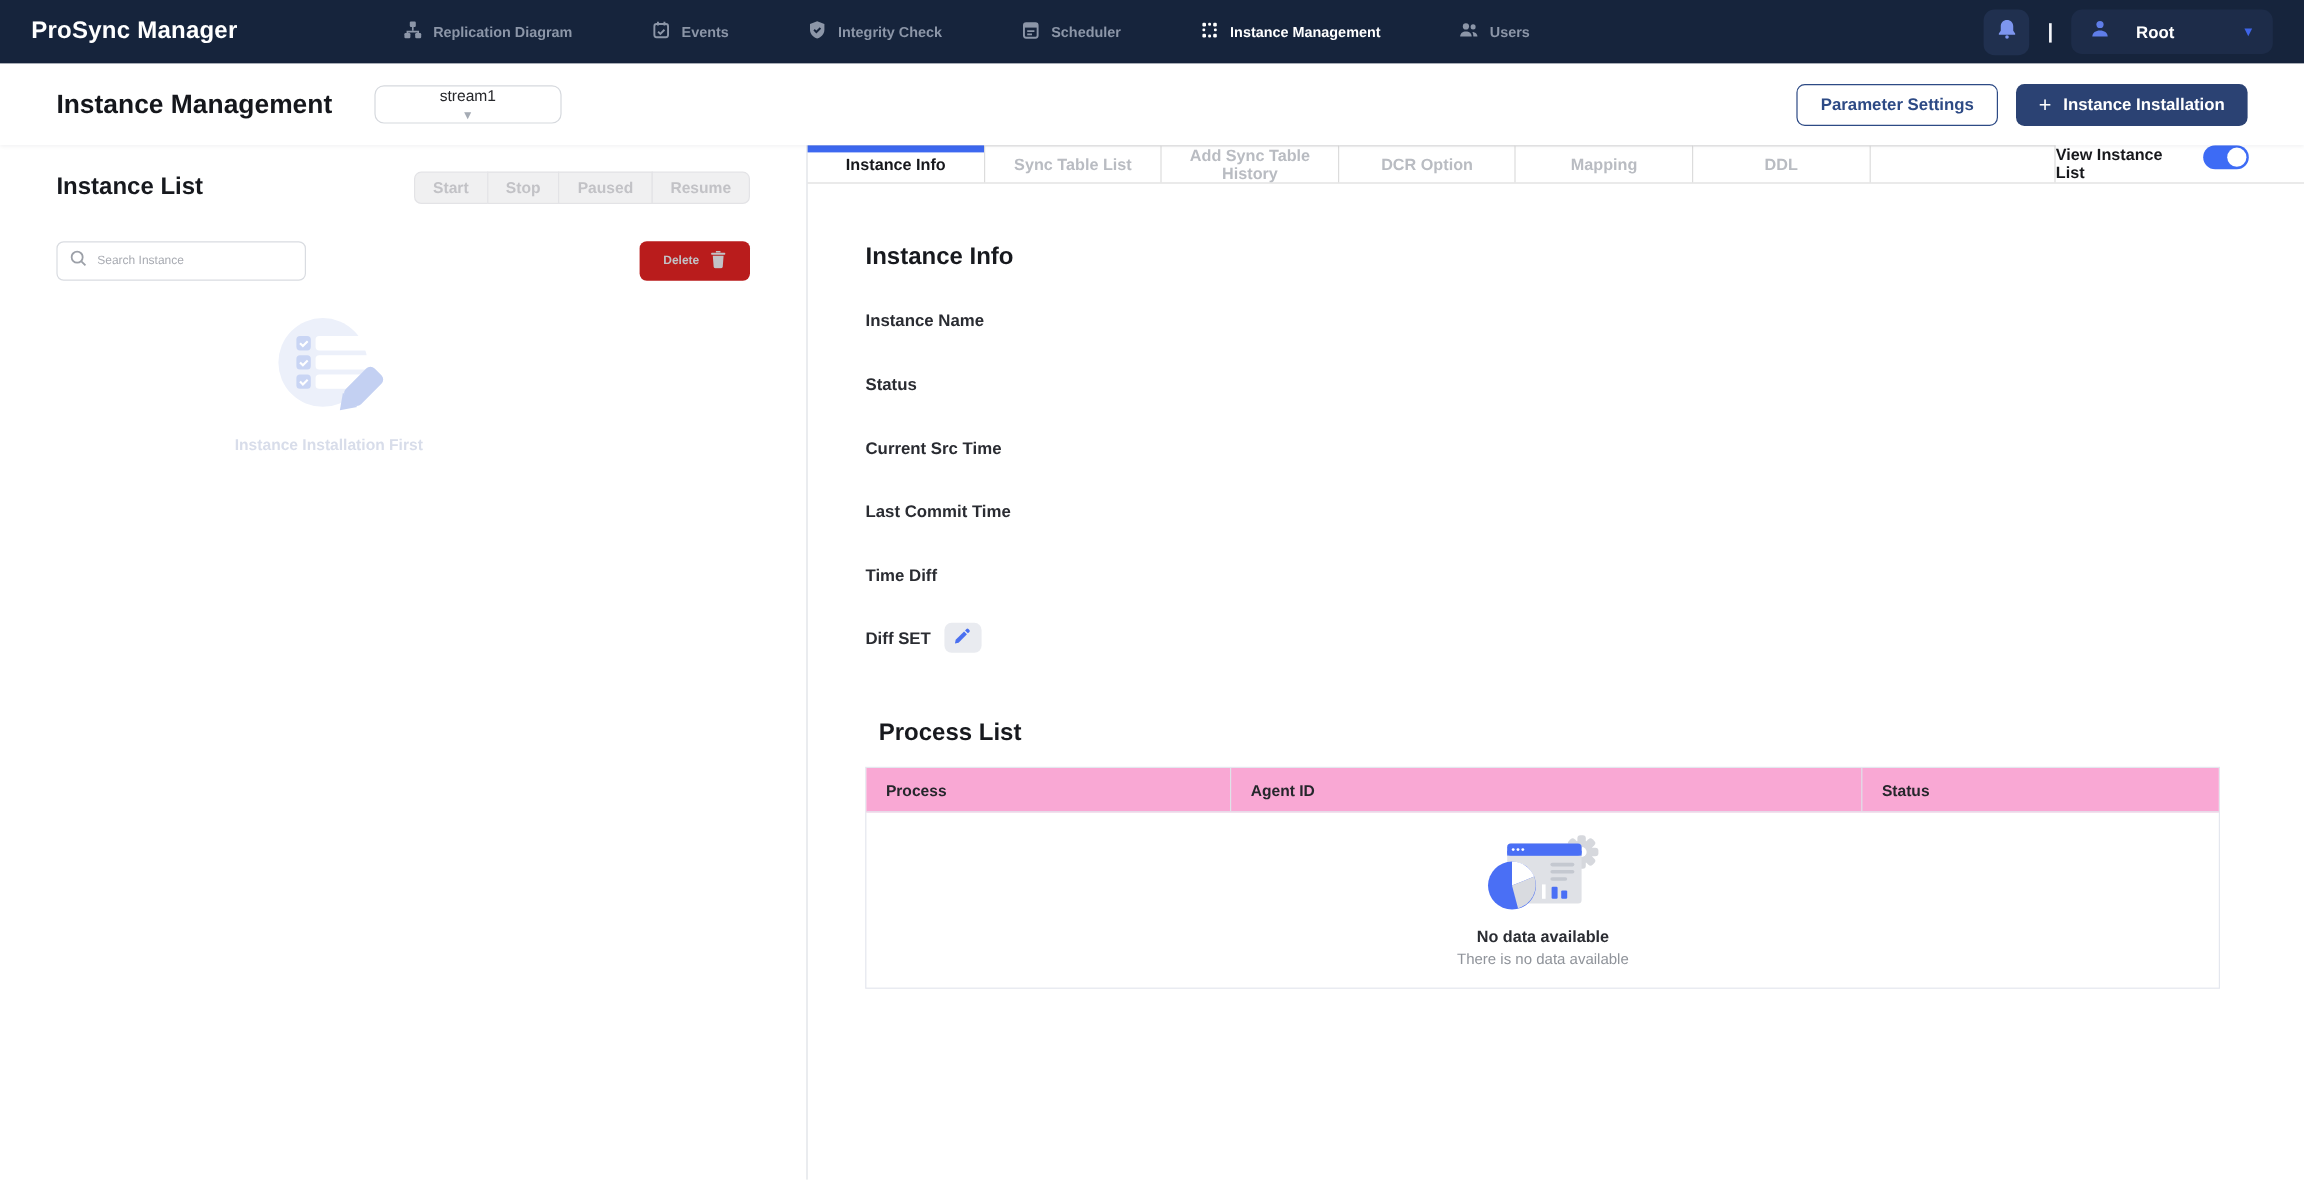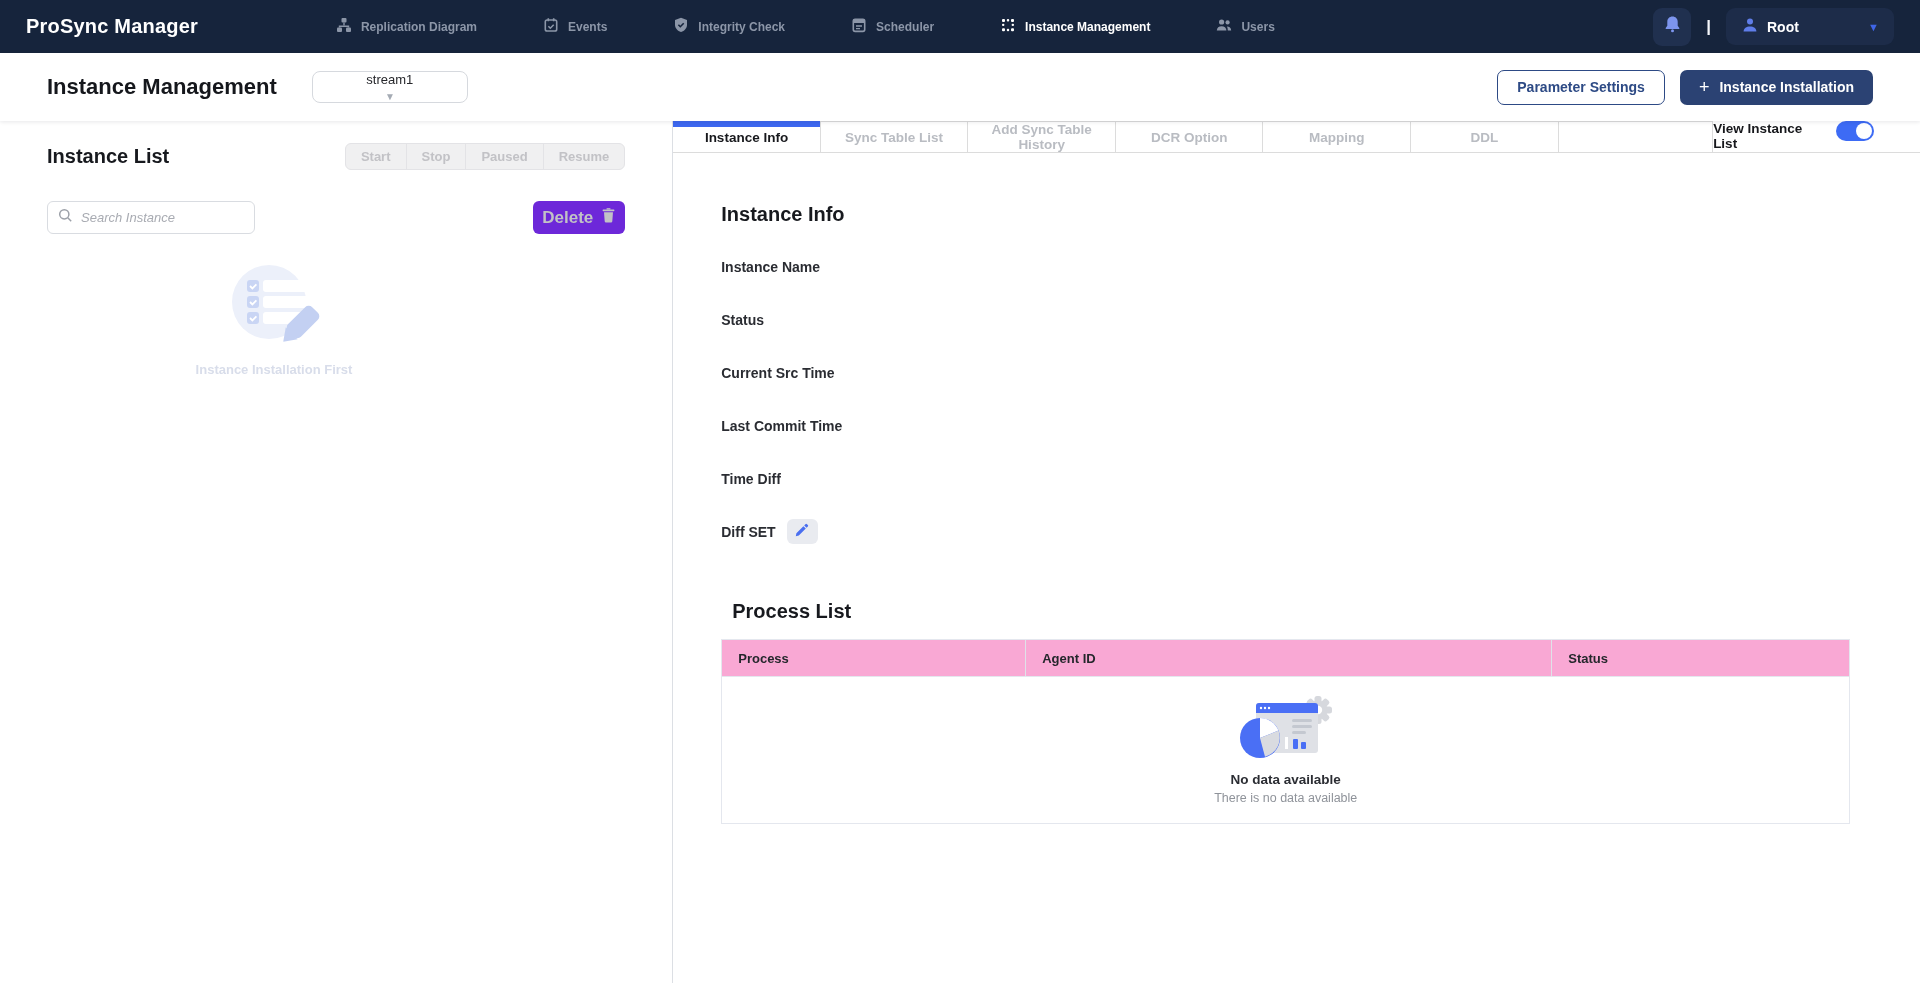--- a/index.html
+++ b/index.html
@@ -12,21 +12,21 @@
   .nav-items { display:flex; align-items:center; gap:66px; margin-left:138px; }
   .nav-item { display:flex; align-items:center; gap:9px; color:#8C96A8; font-size:12px;
     font-weight:bold; cursor:pointer; white-space:nowrap; }
   .nav-item.active { color:#ffffff; }
   .nav-item svg { flex:0 0 auto; }
   .nav-right { margin-left:auto; display:flex; align-items:center; gap:15px; }
   .bell-btn { width:38px; height:38px; border-radius:9px; background:#20304F; display:flex;
     align-items:center; justify-content:center; cursor:pointer; }
   .nav-divider { color:#f4f6fa; font-size:17px; font-weight:bold; }
   .user-box { height:37px; min-width:168px; border-radius:9px; background:#1D2C49; display:flex;
-    align-items:center; gap:8px; padding:0 15px; cursor:pointer; }
+    align-items:center; gap:21px; padding:0 15px; cursor:pointer; }
   .user-name { color:#fff; font-size:14px; font-weight:bold; flex:1; }
   .user-caret { color:#3F65E8; font-size:11px; }
 
   
   .page-header { height:68px; background:#fff; display:flex; align-items:center; padding:0 47px;
     box-shadow:0 1px 4px rgba(16,24,40,.10); position:relative; z-index:5; }
   .page-title { font-size:22px; font-weight:bold; color:#15171C; }
   .stream-select { margin-left:35px; width:156px; height:32px; border:1px solid #D6D9DE;
     border-radius:8px; display:flex; align-items:center; padding:0 13px; cursor:pointer; background:#fff;flex-direction:column; }
   .stream-select .value { font-size:13px; color:#26272B; flex:1; }
@@ -49,25 +49,25 @@
   .list-title { font-size:20px; font-weight:bold; color:#17191E; }
   .btn-group { display:flex; }
   .group-btn { height:27px; padding:0 15px; background:#F0F0F1; border:1px solid #E3E3E6;
     color:#C2C2C6; font-size:13px; font-weight:bold; margin-left:-1px; cursor:default;
     font-family:inherit; }
   .group-btn:first-child { border-radius:6px 0 0 6px; margin-left:0; }
   .group-btn:last-child { border-radius:0 6px 6px 0; }
   .search-row { margin-top:31px; display:flex; align-items:center; justify-content:space-between; }
   .search-input { width:208px; height:33px; border:1px solid #D9DCE1; border-radius:6px;
     display:flex; align-items:center; gap:8px; padding:0 10px; background:#fff; }
-  .search-input input { border:none; outline:none; width:100%; font-size:13px; color:#3b82f6;
-    font-family:inherit; background:transparent;font-style:italic; }
+  .search-input input { border:none; outline:none; width:100%; font-size:10px; color:#3b82f6;
+    font-family:inherit; background:transparent; }
   .search-input input::placeholder { color:#A8ABB2; }
-  .delete-btn { width:92px; height:33px; background:#6d28d9; border:none; border-radius:6px;
-    color:#C2C2C6; font-size:17px; font-weight:bold; display:flex; align-items:center;
+  .delete-btn { width:92px; height:33px; background:#b91c1c; border:none; border-radius:6px;
+    color:#C2C2C6; font-size:10px; font-weight:bold; display:flex; align-items:center;
     justify-content:center; gap:8px; cursor:default; font-family:inherit; }
   .left-empty { width:210px; margin:22px 0 0 122px; text-align:center; }
   .left-empty-label { margin-top:6px; font-size:13px; font-weight:bold; color:#D8DDEA; }
 
   
   .right-panel { flex:1; display:flex; flex-direction:column; height:637px; }
   .tab-row { height:59px; display:flex; align-items:stretch; border-bottom:1px solid #DCDCDC; }
   .tab { width:155px; border-top:1px solid #DCDCDC; border-right:1px solid #DCDCDC;
     display:flex; align-items:center; justify-content:center; font-size:13.5px; font-weight:bold;
     color:#B9BCC2; cursor:pointer; position:relative; text-align:center; padding:0 6px; }

